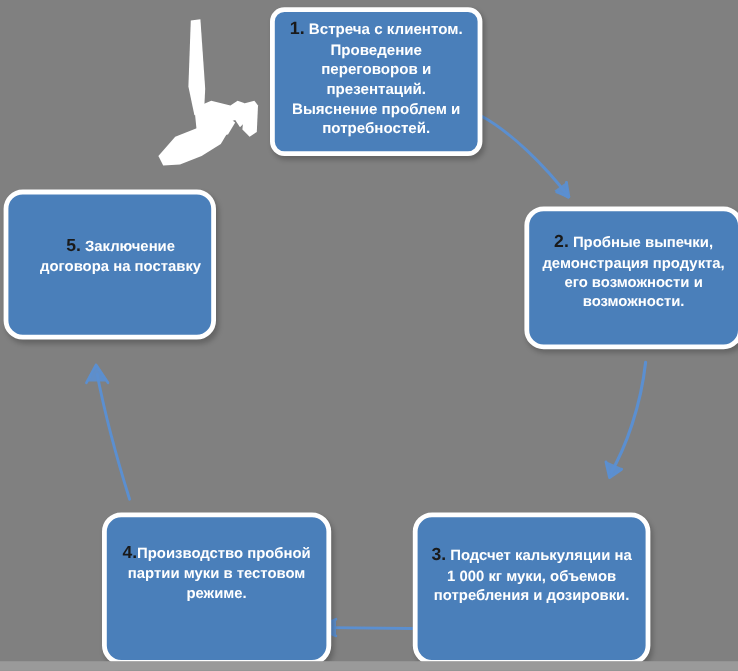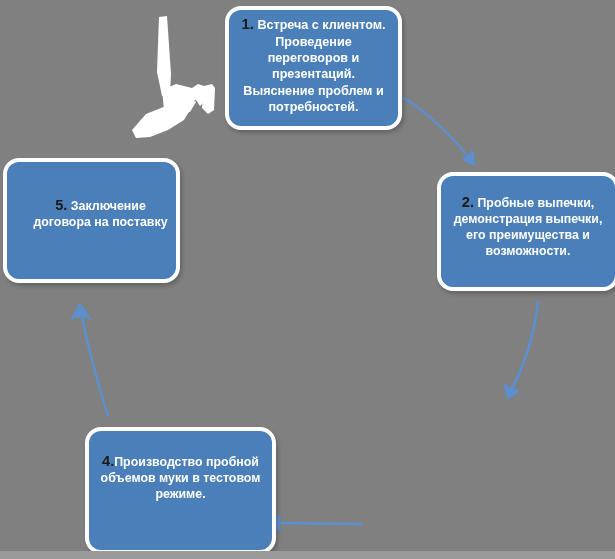--- a/index.html
+++ b/index.html
@@ -56,20 +56,21 @@
   .node .num {
     color: #1a1a1a;
     font-weight: bold;
     font-size: 1.18em;
   }
 
   #node-1 {
     left: 225px; top: 6px;
     width: 177px; height: 124px;
     font-size: 12.6px;
+    border-radius: 12px;
   }
   #node-1 .txt { padding-bottom: 6px; }
 
   #node-2 {
     left: 437px; top: 172px;
     width: 182px; height: 119px;
     font-size: 12.4px;
   }
   #node-2 .txt { padding-bottom: 10px; }
 
@@ -161,26 +162,29 @@
       <path d="M30 4 L40 18 L22 18 Z" fill="#5b8fd0" opacity="0.9"></path>
       <path d="M30 4 L40 19 M30 4 L22 19" stroke="#5b8fd0" stroke-width="2.2" fill="none" stroke-linecap="round"></path>
     </svg>
   </div>
 
   <div class="node" id="node-1">
     <span class="txt"><span class="num">1.</span><span> Встреча с клиентом. Проведение переговоров и презентаций. Выяснение проблем и потребностей.</span></span>
   </div>
 
   <div class="node" id="node-2">
-    <span class="txt"><span class="num">2.</span><span>  Пробные выпечки, демонстрация выпечки, его преимущества и возможности.</span></span>
+    <span class="txt"><span class="num">2.</span><span>  Пробные выпечки, демонстрация продукта, его возможности и возможности.</span></span>
   </div>
 
+  <div class="node" id="node-3">
+    <span class="txt"><span class="num">3.</span><span> Подсчет калькуляции  на 1 000 кг муки, объемов потребления и дозировки.</span></span>
+  </div>
 
   <div class="node" id="node-4">
-    <span class="txt"><span class="num">4.</span><span>Производство пробной объемов муки в тестовом режиме.</span></span>
+    <span class="txt"><span class="num">4.</span><span>Производство пробной партии муки в тестовом режиме.</span></span>
   </div>
 
   <div class="node" id="node-5">
     <span class="txt"><span class="num">5.</span><span> Заключение договора на поставку</span></span>
   </div>
 
   <div class="bottom-strip"></div>
 
 </div>
 

